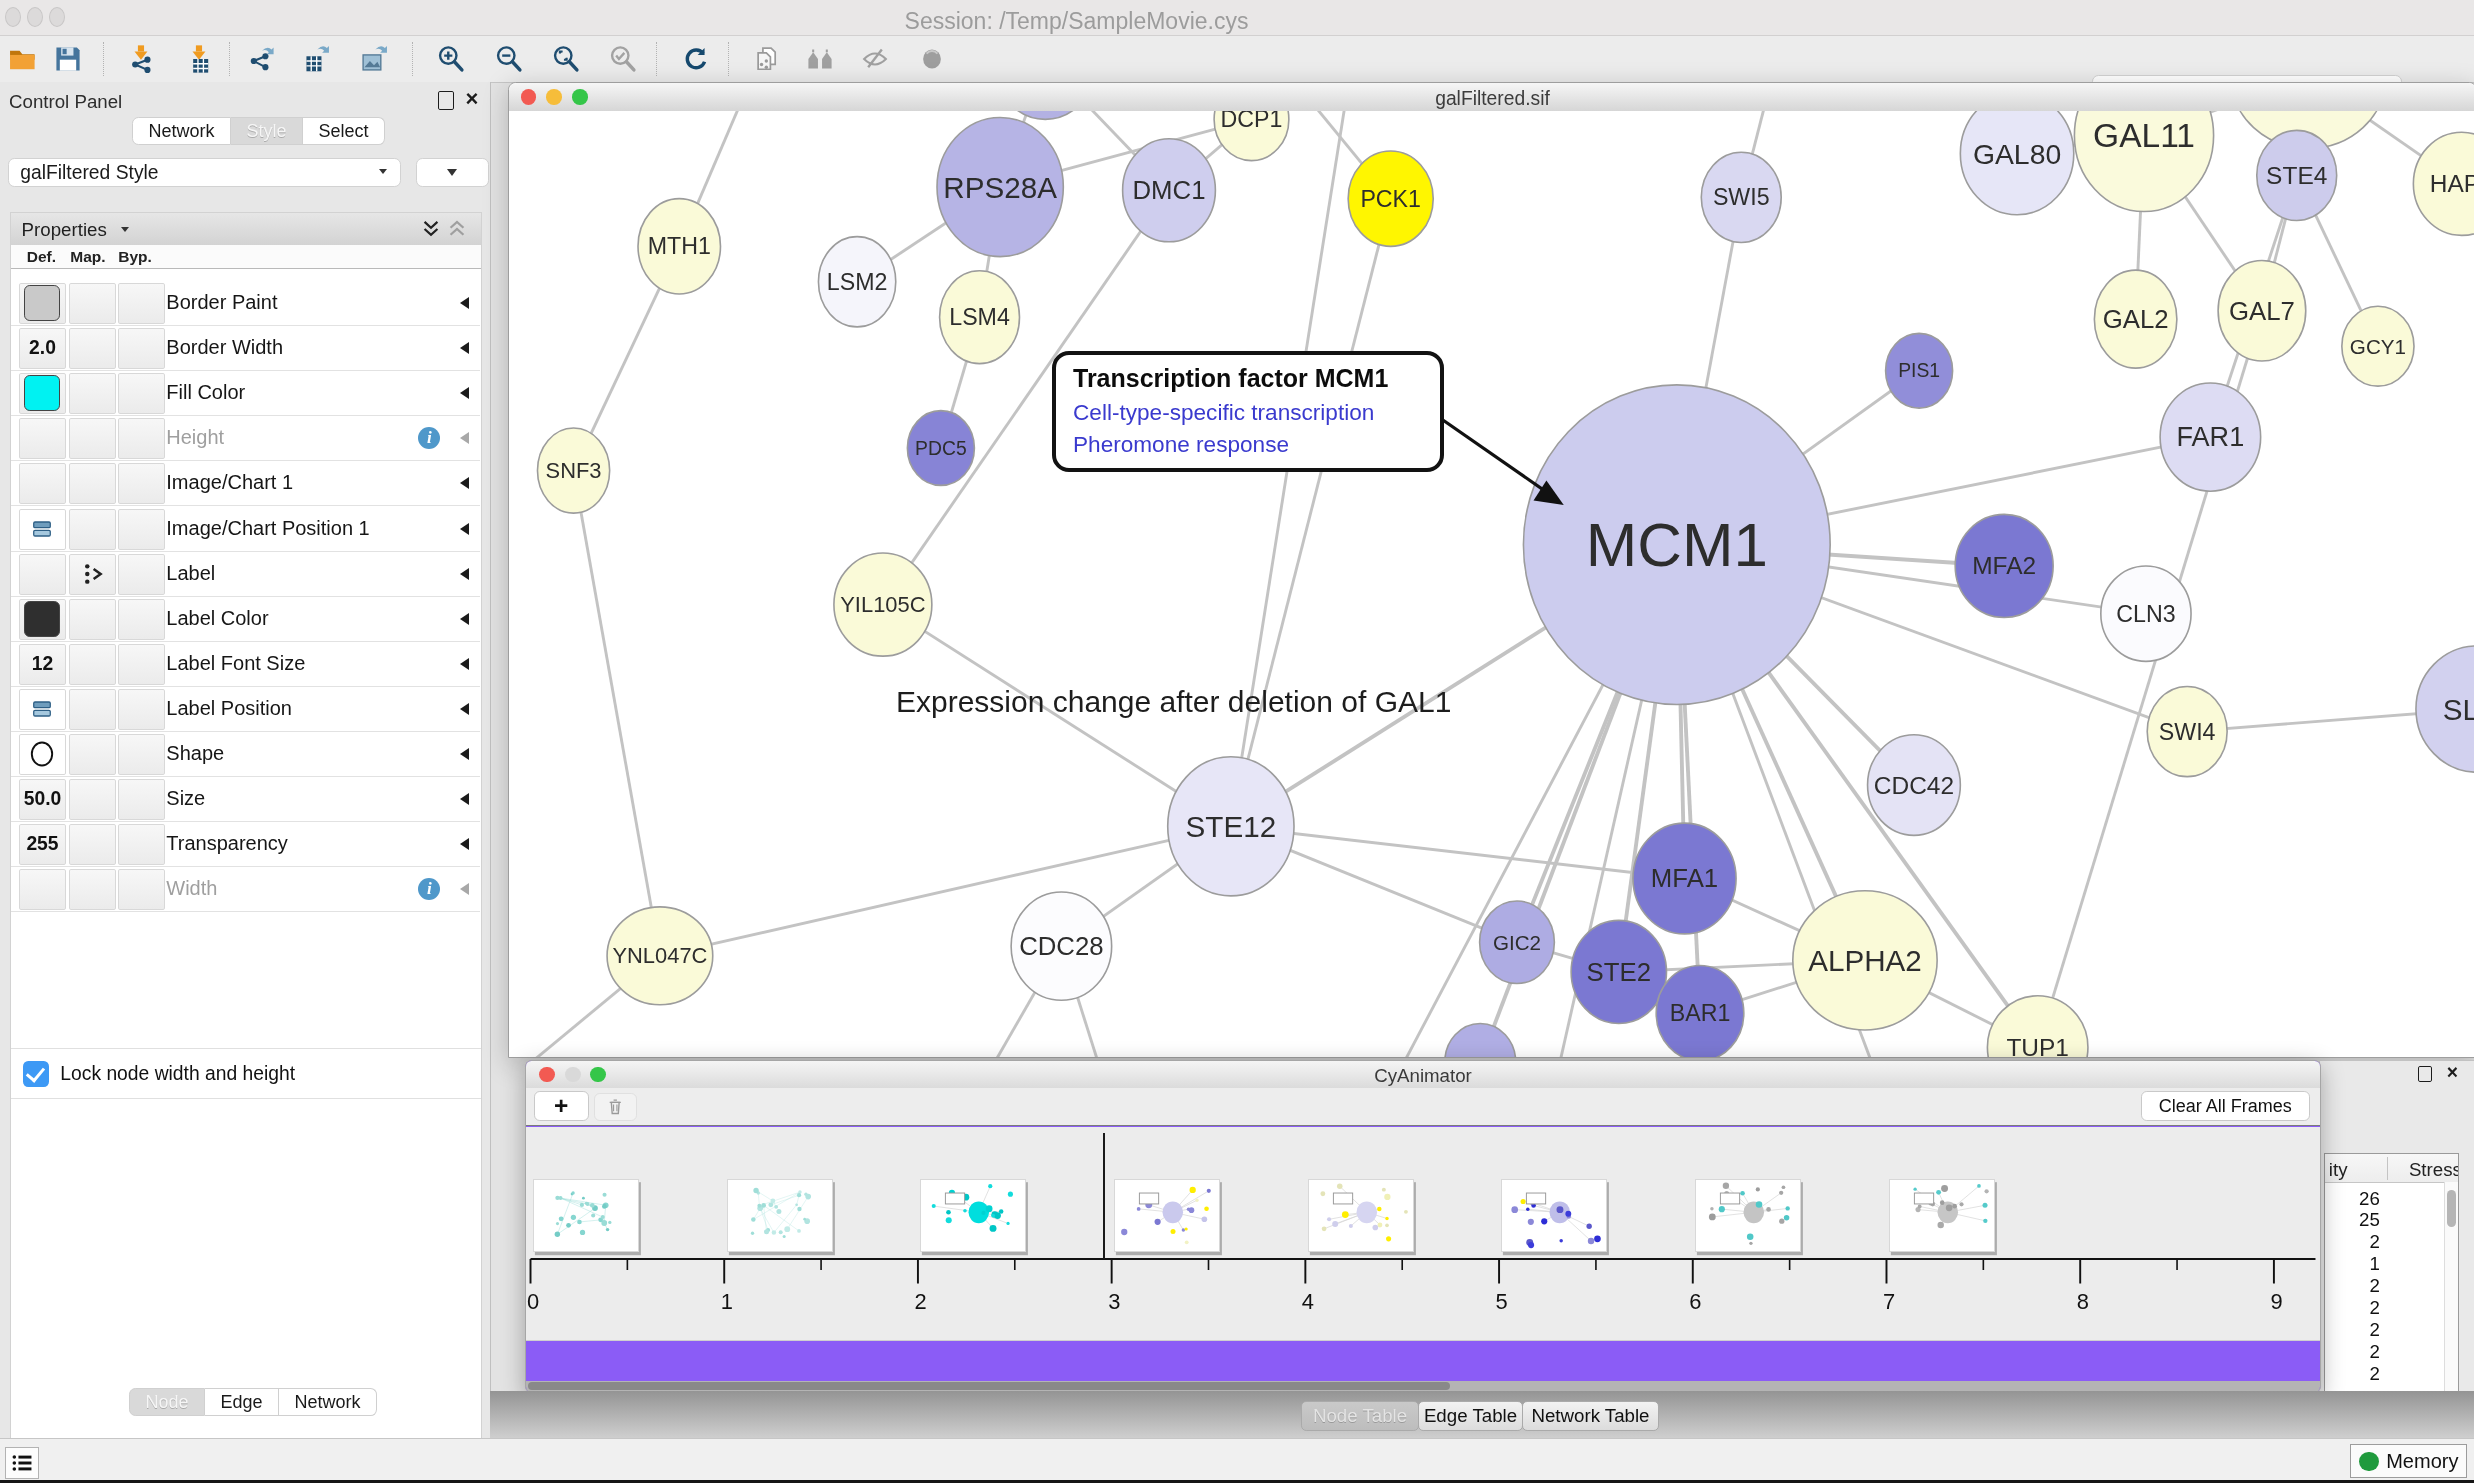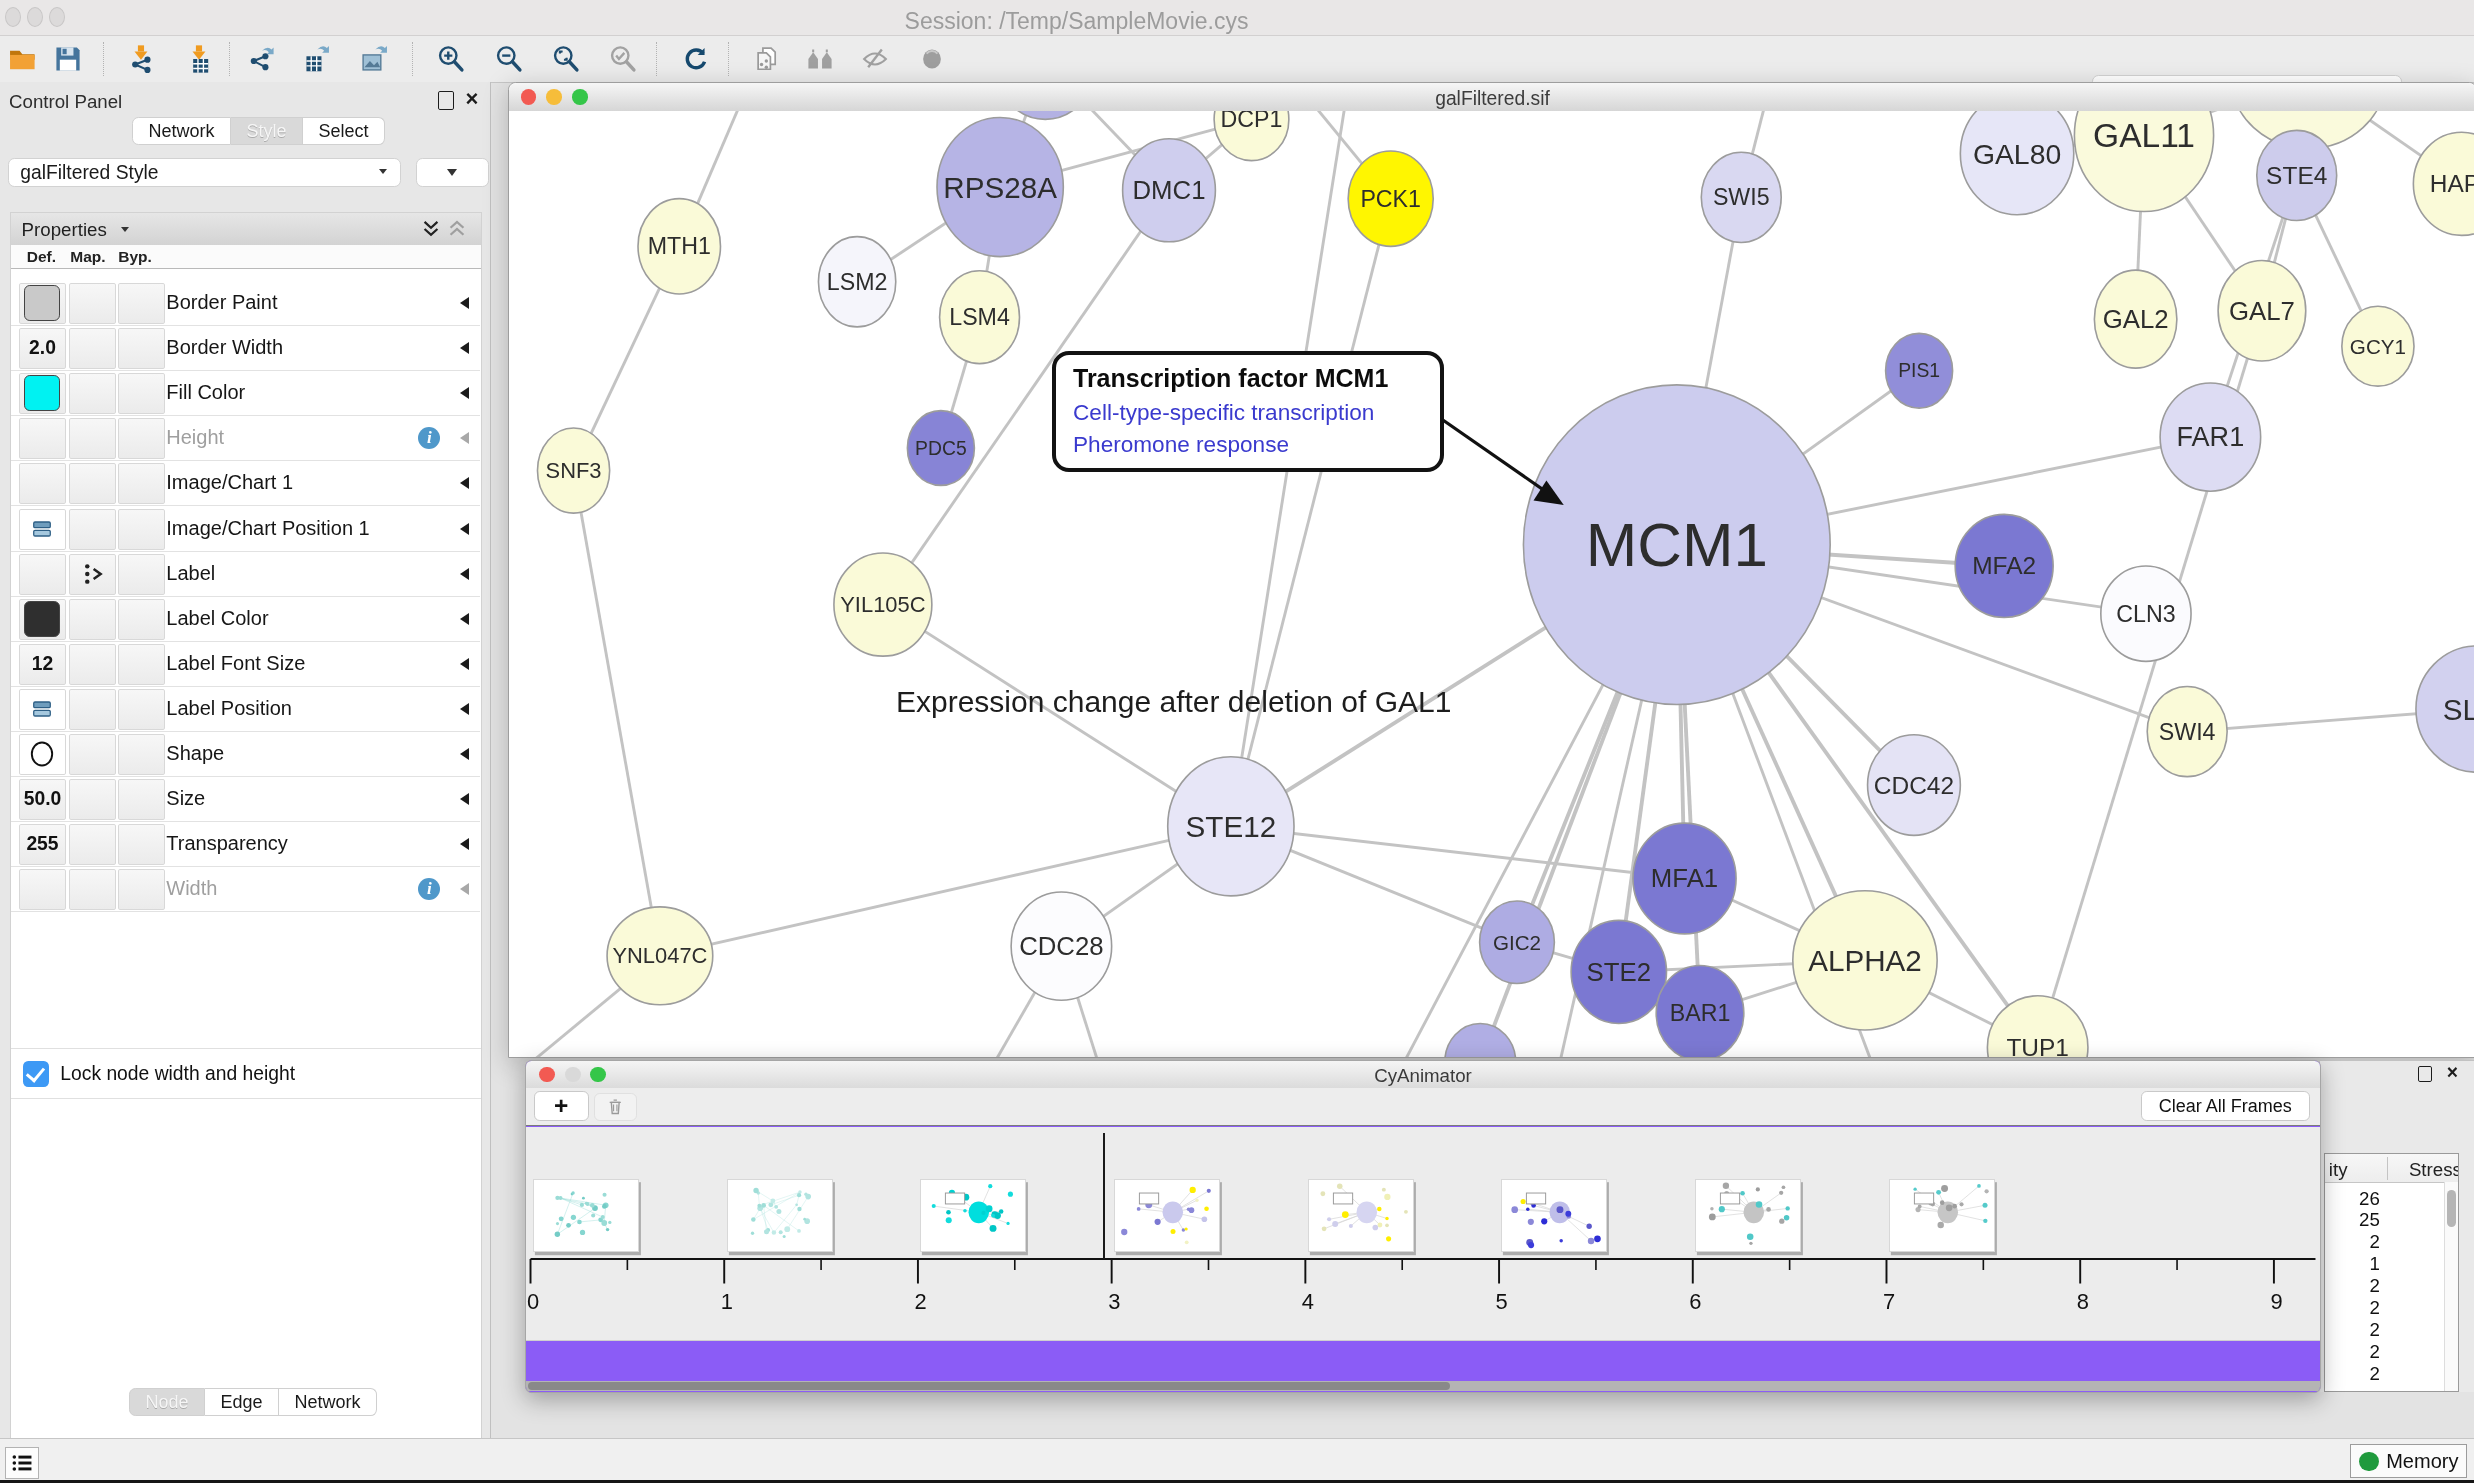--- a/index.html
+++ b/index.html
@@ -1023,20 +1023,25 @@
         <line x1="2561.25" y1="17" x2="2561.25" y2="34" stroke="#111" stroke-width="2.5"></line>
         <line x1="2711.5" y1="17" x2="2711.5" y2="55" stroke="#111" stroke-width="3"></line>
         <text x="2715.5" y="95" font-size="34" fill="#111" text-anchor="middle">9</text>
       </svg>
     <div class="playhead"></div>
     <div class="hscroll">
         <div class="hthumb"></div>
       </div>
   </div>
 
+  <div class="tabbar" id="table-tabs">
+      <div class="ttab ghost" style="left: 811px; width: 116px;">Node Table</div>
+      <div class="ttab" style="left: 928px; width: 103px;">Edge Table</div>
+      <div class="ttab" style="left: 1032px; width: 135px;">Network Table</div>
+    </div>
 
   <div class="statusbar">
     <div class="list-btn">
       <svg viewBox="0 0 44 44" style="width:26px;height:26px">
           <circle cx="9" cy="12" r="3" fill="#111"></circle>
           <circle cx="9" cy="22" r="3" fill="#111"></circle>
           <circle cx="9" cy="32" r="3" fill="#111"></circle>
           <rect x="16" y="9.5" width="22" height="5" fill="#111"></rect>
           <rect x="16" y="19.5" width="22" height="5" fill="#111"></rect>
           <rect x="16" y="29.5" width="22" height="5" fill="#111"></rect>

